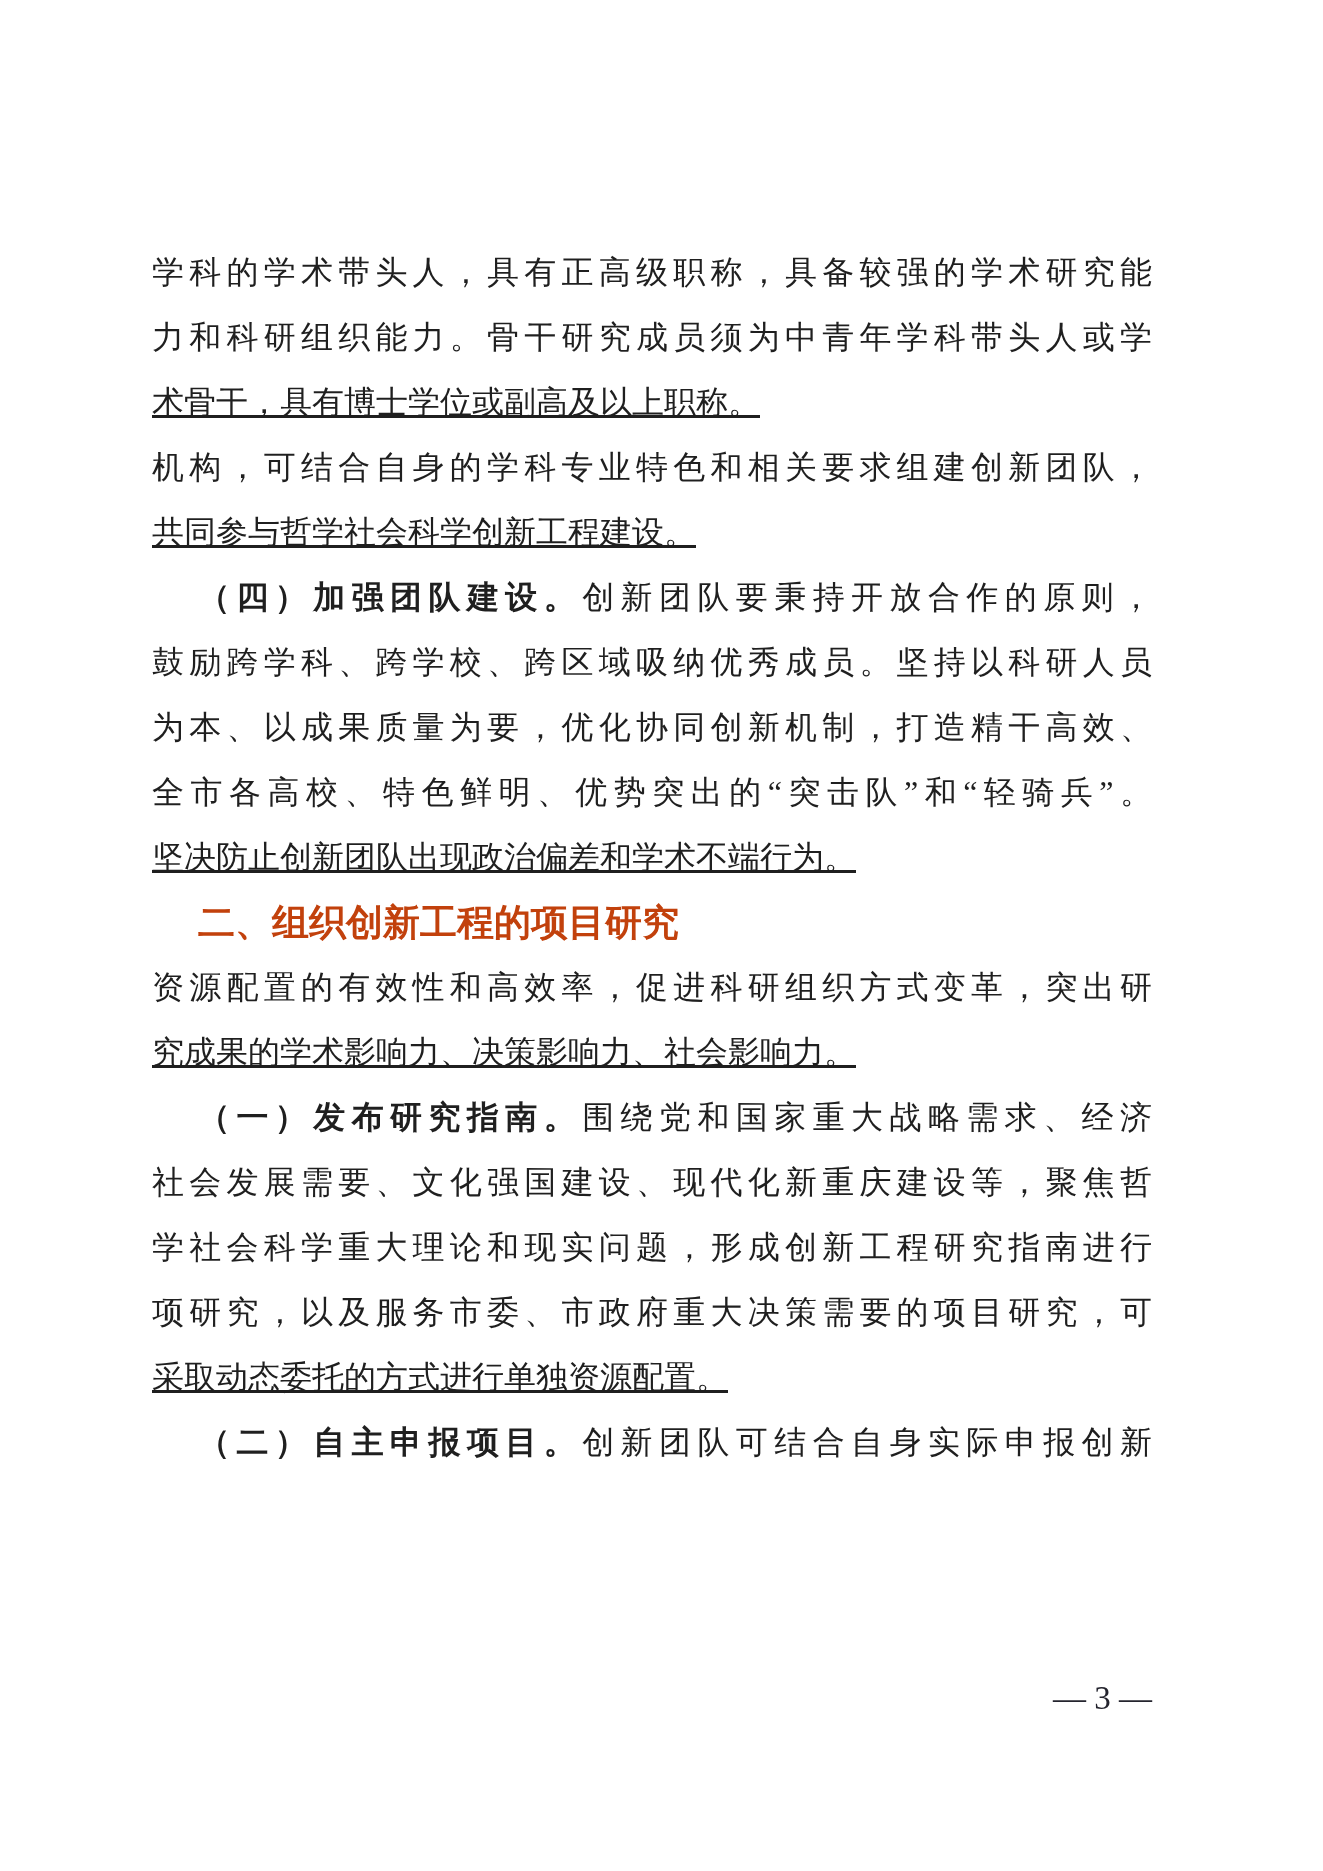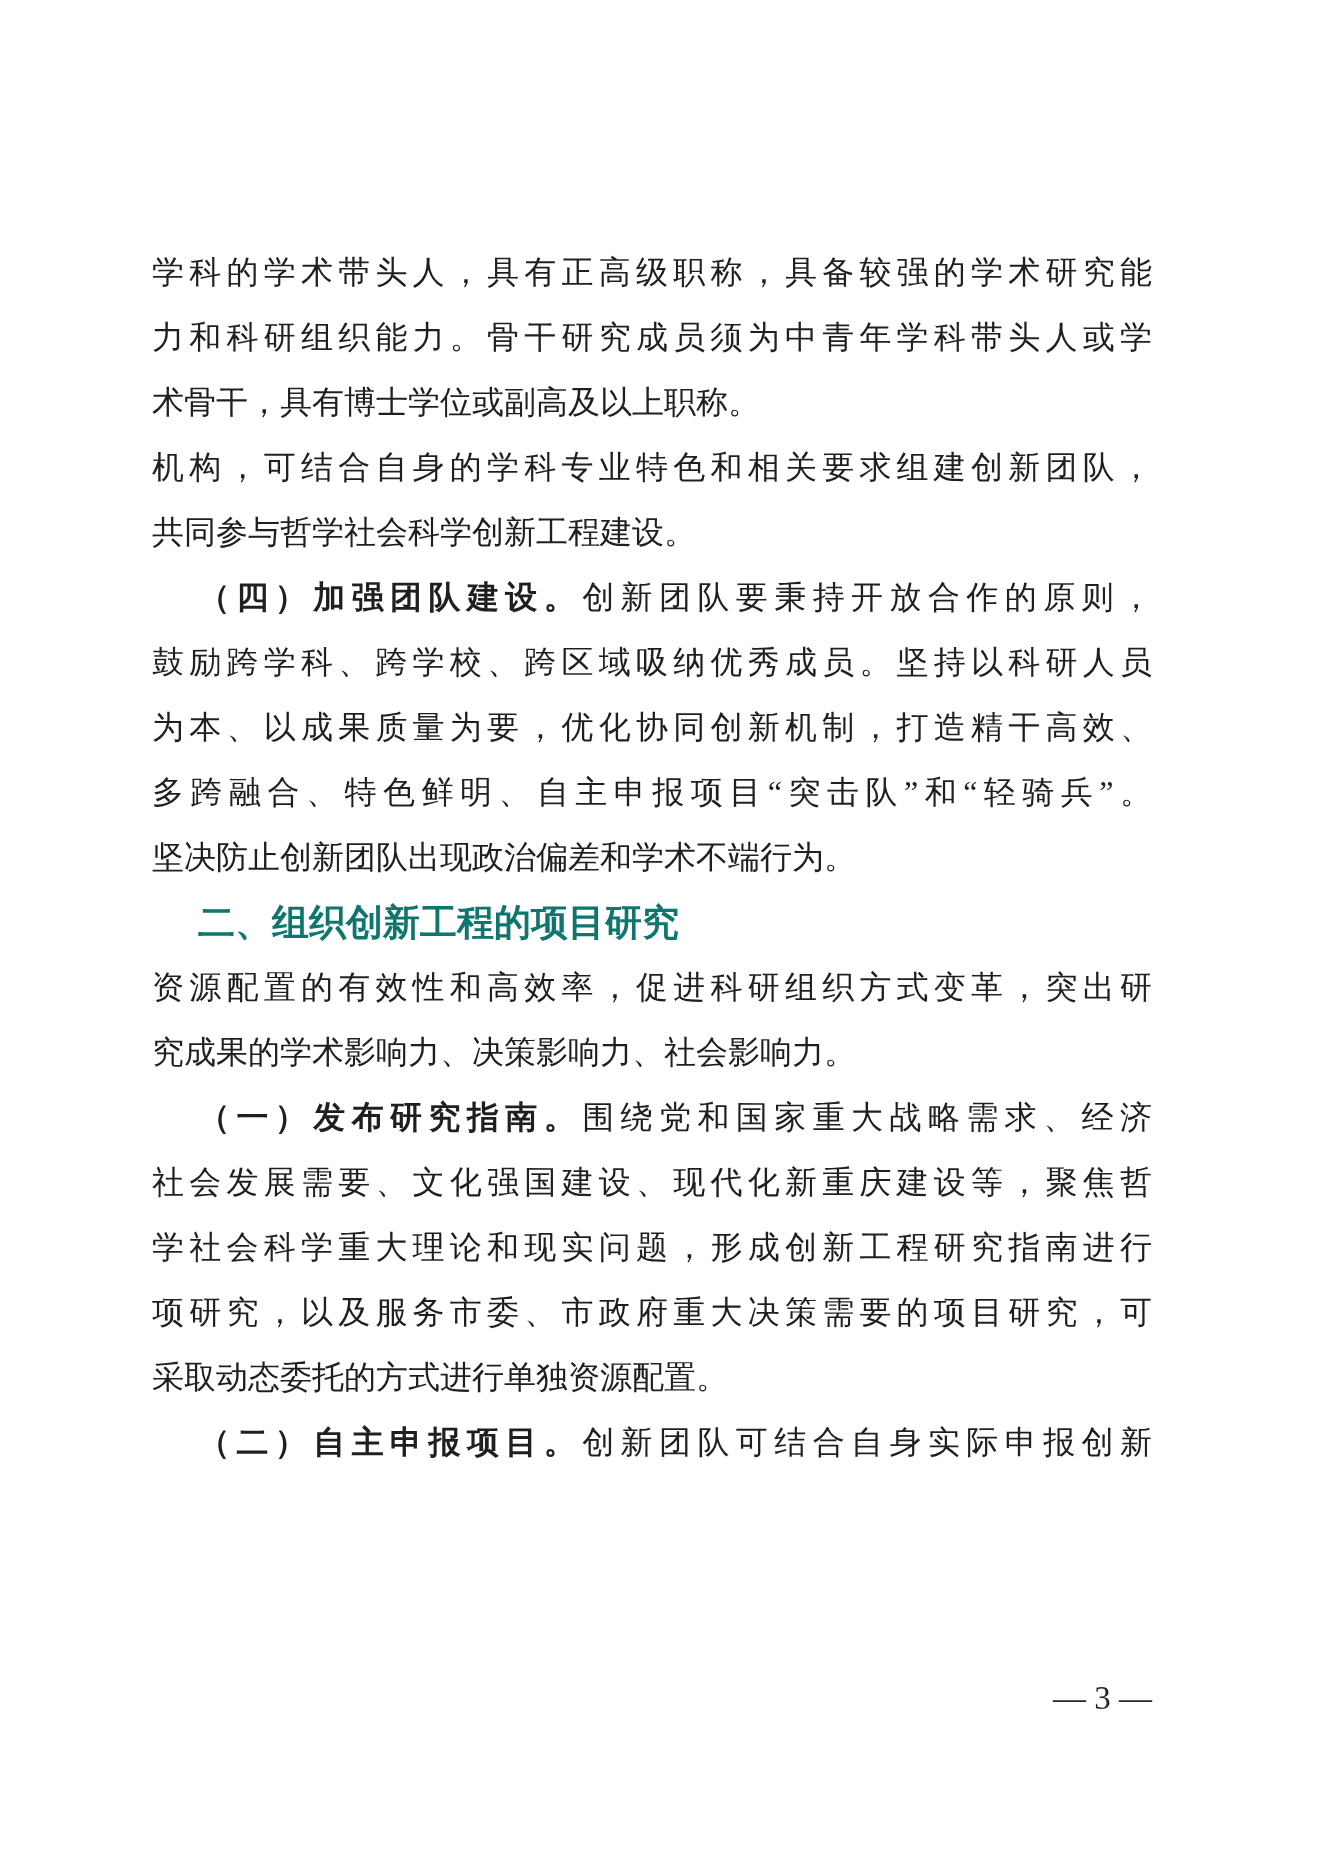--- a/index.html
+++ b/index.html
@@ -33,32 +33,33 @@
     line-height: 65px;
     font-size: 32px;
     text-align: justify;
     text-align-last: justify;
     white-space: normal;
     color: #1f1f1f;
   }
   .line.short {
     text-align: right;
     text-align-last: left;
+    text-decoration: underline;
   }
   .line.indent {
     padding-left: 46px;
   }
   .line b {
     font-weight: bold;
   }
   .line.heading {
     font-family: "Liberation Sans", "DejaVu Sans", sans-serif;
     font-weight: bold;
     font-size: 37px;
-    color: #0f766e;
+    color: #c2410c;
     text-align: left;
     text-align-last: left;
   }
   .footer {
     position: absolute;
     left: 152px;
     top: 1676px;
     width: 1000px;
     height: 44px;
     line-height: 44px;
@@ -76,21 +77,21 @@
     <div class="line">学科的学术带头人，具有正高级职称，具备较强的学术研究能</div>
     <div class="line">力和科研组织能力。骨干研究成员须为中青年学科带头人或学</div>
     <div class="line short">术骨干，具有博士学位或副高及以上职称。</div>
 
     <div class="line">机构，可结合自身的学科专业特色和相关要求组建创新团队，</div>
     <div class="line short">共同参与哲学社会科学创新工程建设。</div>
 
     <div class="line indent"><b>（四）加强团队建设。</b><span>创新团队要秉持开放合作的原则，</span></div>
     <div class="line">鼓励跨学科、跨学校、跨区域吸纳优秀成员。坚持以科研人员</div>
     <div class="line">为本、以成果质量为要，优化协同创新机制，打造精干高效、</div>
-    <div class="line">多跨融合、特色鲜明、自主申报项目“突击队”和“轻骑兵”。</div>
+    <div class="line">全市各高校、特色鲜明、优势突出的“突击队”和“轻骑兵”。</div>
     <div class="line short">坚决防止创新团队出现政治偏差和学术不端行为。</div>
 
     <div class="line heading indent">二、组织创新工程的项目研究</div>
 
     <div class="line">资源配置的有效性和高效率，促进科研组织方式变革，突出研</div>
     <div class="line short">究成果的学术影响力、决策影响力、社会影响力。</div>
 
     <div class="line indent"><b>（一）发布研究指南。</b><span>围绕党和国家重大战略需求、经济</span></div>
     <div class="line">社会发展需要、文化强国建设、现代化新重庆建设等，聚焦哲</div>
     <div class="line">学社会科学重大理论和现实问题，形成创新工程研究指南进行</div>

